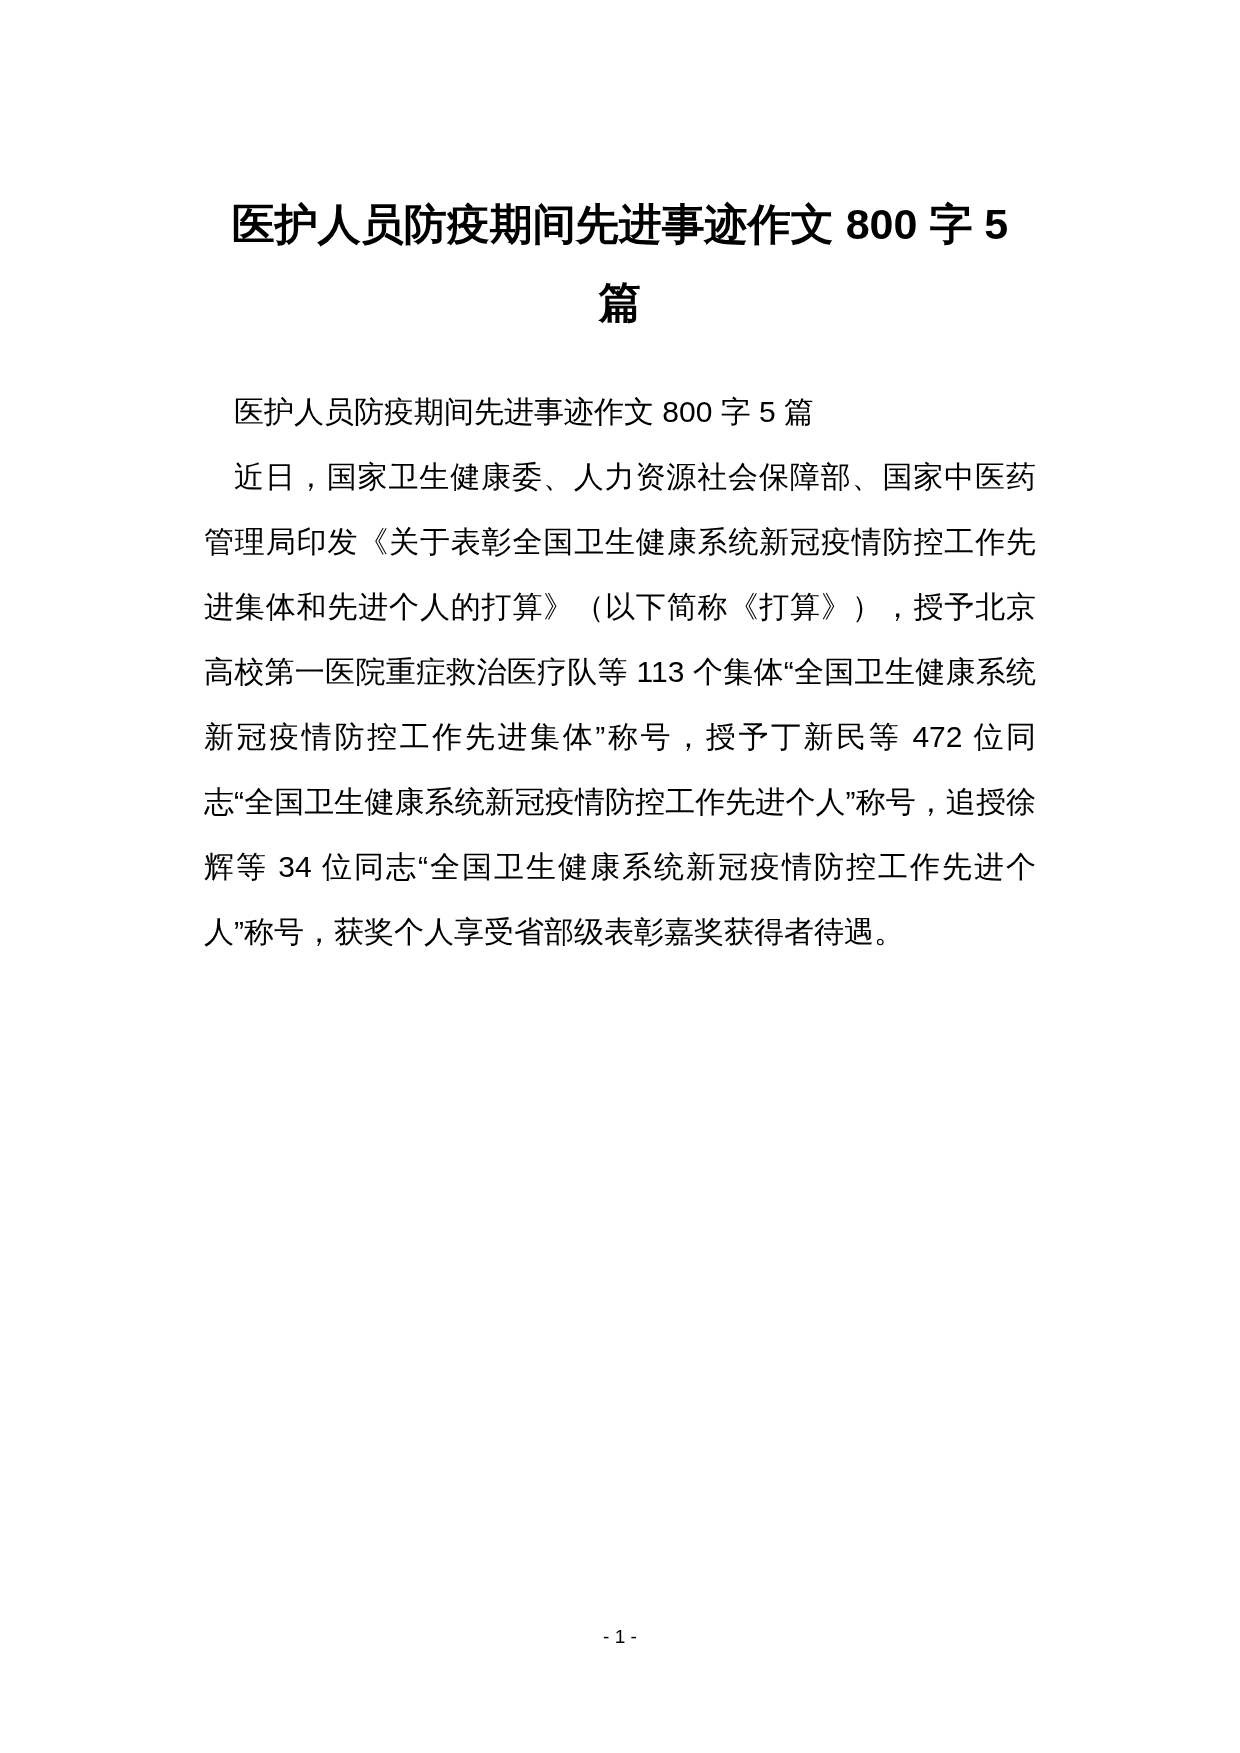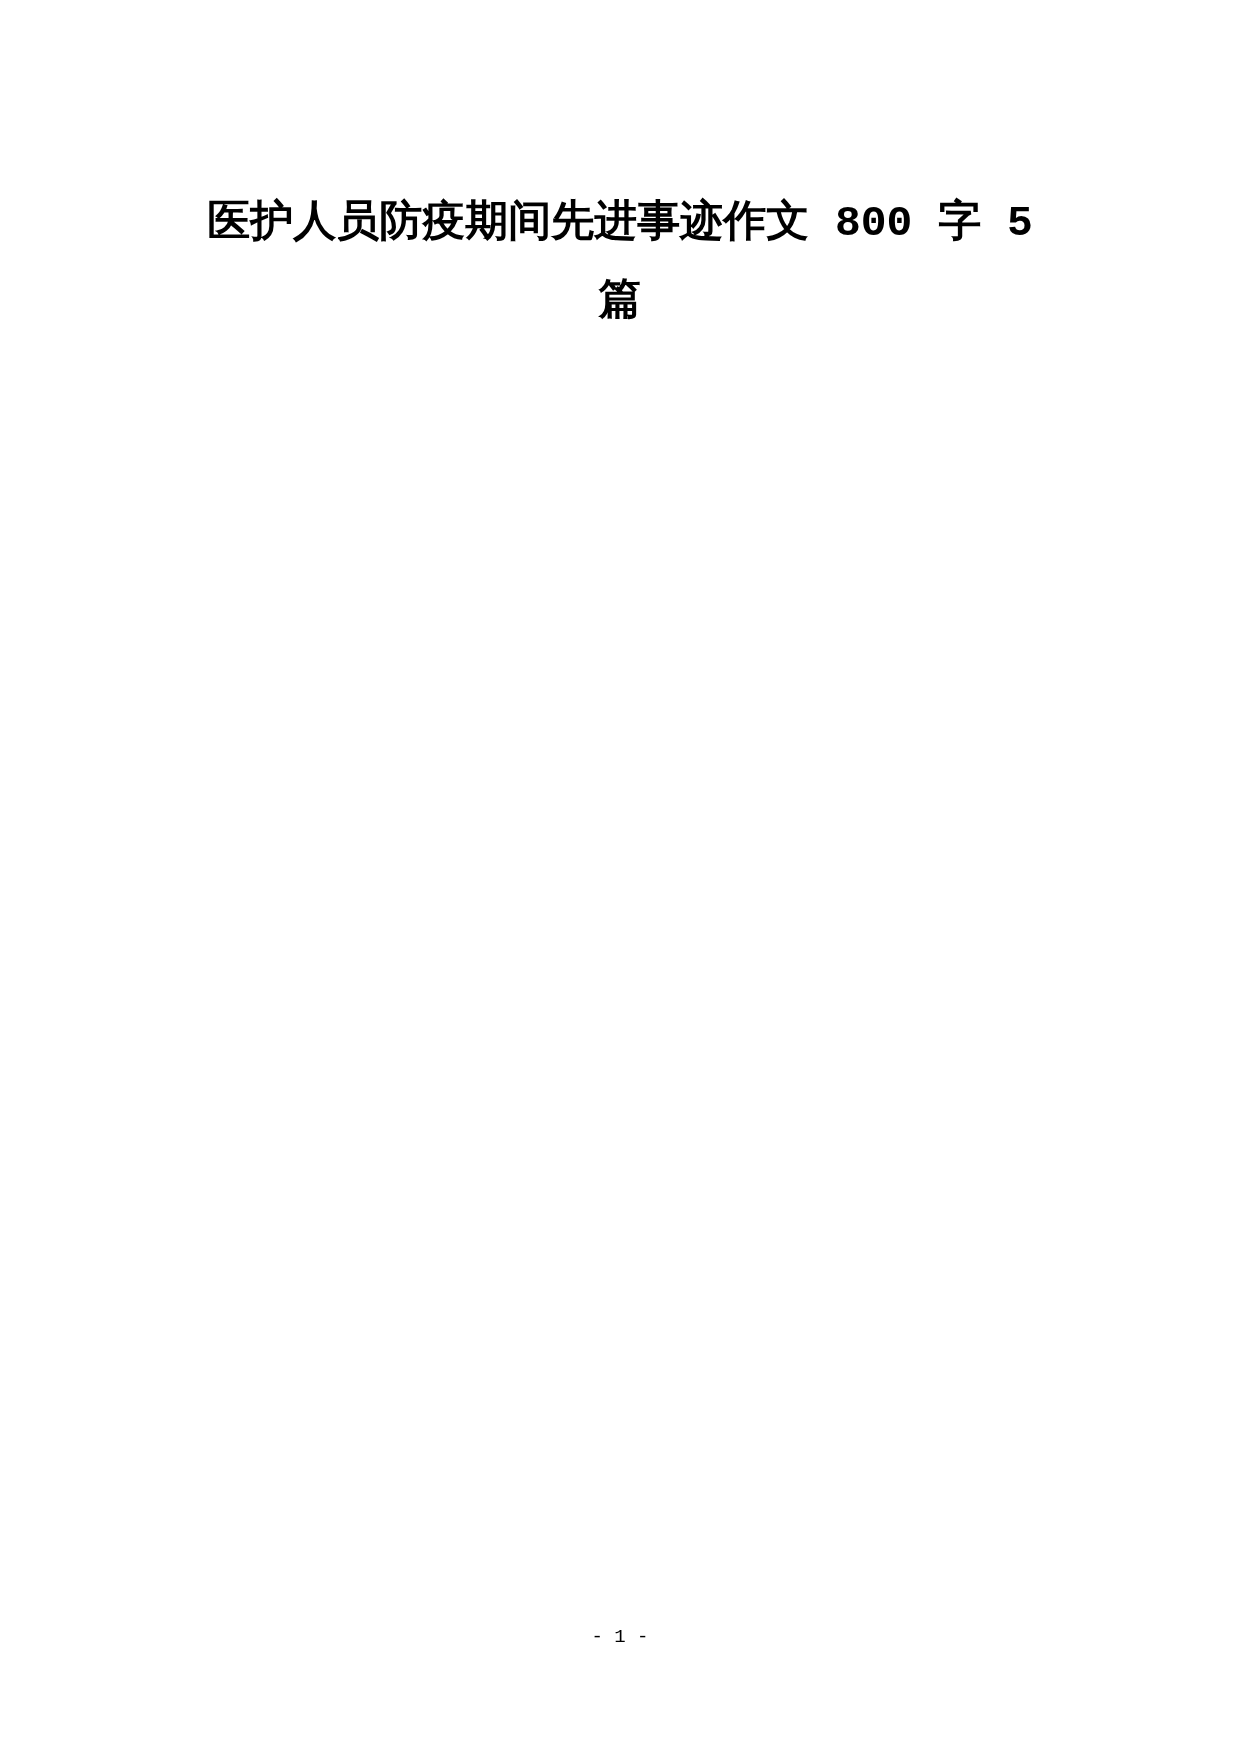--- a/index.html
+++ b/index.html
@@ -4,21 +4,21 @@
 <style>
   * { margin: 0; padding: 0; box-sizing: border-box; }
   html, body { background: #ffffff; }
   .page {
     position: relative;
     width: 1204px;
     height: 1753px;
     margin: 0 auto;
     background: #ffffff;
     color: #000000;
-    font-family: Liberation Mono, monospace;
+    font-family: Liberation Sans, sans-serif;
     padding: 185px 186px 0 186px;
     overflow: hidden;
   }
   .doc-title {
     text-align: center;
     font-weight: 700;
     font-size: 43px;
     line-height: 78px;
     color: #000000;
   }
@@ -47,17 +47,19 @@
 <body>
 
 <div class="page">
 
   <div class="doc-title">
     <div>医护人员防疫期间先进事迹作文 800 字 5</div>
     <div>篇</div>
   </div>
 
   <div class="doc-body">
+    <p>医护人员防疫期间先进事迹作文 800 字 5 篇</p>
+    <p>近日，国家卫生健康委、人力资源社会保障部、国家中医药管理局印发《关于表彰全国卫生健康系统新冠疫情防控工作先进集体和先进个人的打算》（以下简称《打算》），授予北京高校第一医院重症救治医疗队等 113 个集体“全国卫生健康系统新冠疫情防控工作先进集体”称号，授予丁新民等 472 位同志“全国卫生健康系统新冠疫情防控工作先进个人”称号，追授徐辉等 34 位同志“全国卫生健康系统新冠疫情防控工作先进个人”称号，获奖个人享受省部级表彰嘉奖获得者待遇。</p>
   </div>
 
   <div class="page-number">- 1 -</div>
 
 </div>
 
 </body></html>

